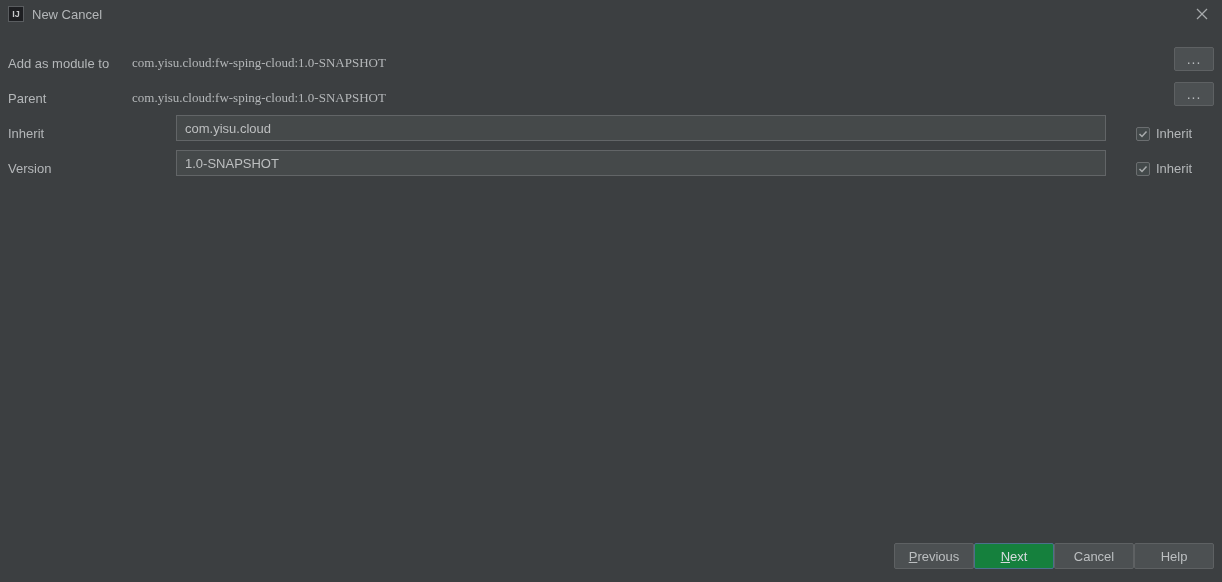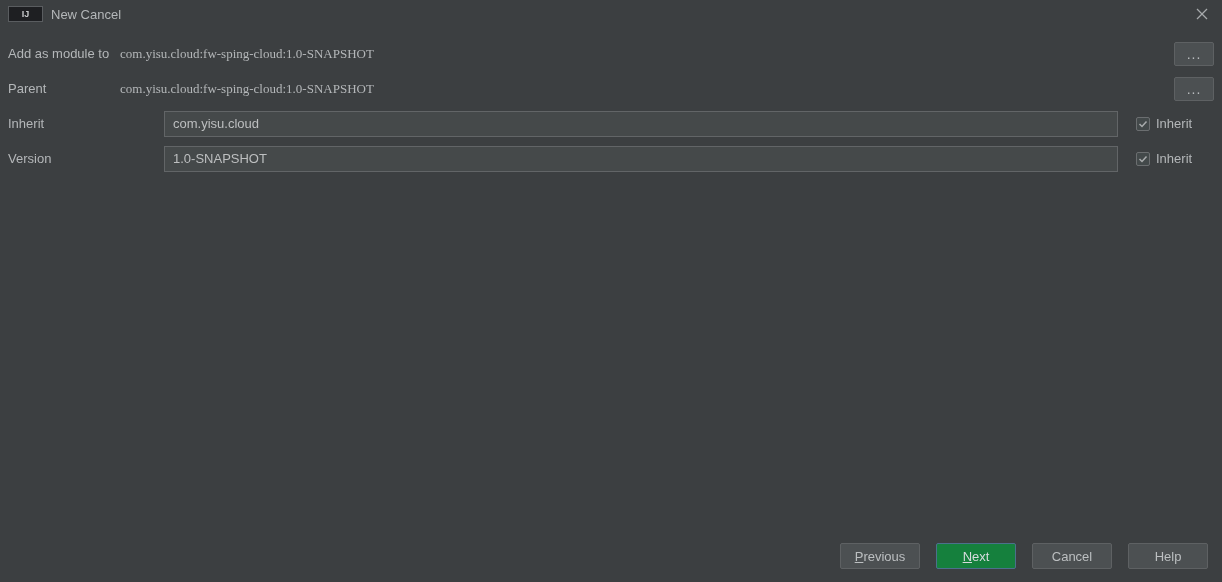--- a/index.html
+++ b/index.html
@@ -14,21 +14,21 @@
   position: relative;
 }
 .titlebar {
   height: 28px;
   display: flex;
   align-items: center;
   padding: 0 8px;
   background: #3c3f41;
 }
 .app-icon {
-  width: 35px;
+  width: 16px;
   height: 16px;
   background: #1e1f22;
   border: 1px solid #5a5d60;
   display: inline-flex;
   align-items: center;
   justify-content: center;
   color: #c8cacc;
   font-size: 9px;
   font-weight: bold;
   margin-right: 8px;
@@ -43,22 +43,23 @@
   justify-content: center;
   color: #a6a9ab;
   cursor: pointer;
 }
 .close-btn svg { width: 12px; height: 12px; }
 .form-area {
   padding: 8px 8px 0 8px;
 }
 .row {
   display: flex;
-  align-items: center;
+  align-items: flex-end;
   height: 35px;
+  gap: 12px;
 }
 .label {
   width: 112px;
   flex-shrink: 0;
   color: #b4b7b9;
   padding-left: 0;
 }
 .static-text {
   flex: 1;
   color: #b4b7b9;
@@ -125,22 +126,22 @@
 .spacer-right { width: 78px; margin-left: 18px; flex-shrink: 0; }
 .button-bar {
   position: absolute;
   bottom: 0;
   left: 0;
   right: 0;
   height: 42px;
   display: flex;
   align-items: center;
   justify-content: flex-end;
-  padding: 0 14px 10px 0;
-  gap: 16px;
+  padding: 0 8px 10px 0;
+  gap: 0;
 }
 .btn {
   min-width: 80px;
   height: 26px;
   background: #4c5052;
   border: 1px solid #5e6163;
   color: #bcbfc1;
   display: flex;
   align-items: center;
   justify-content: center;

